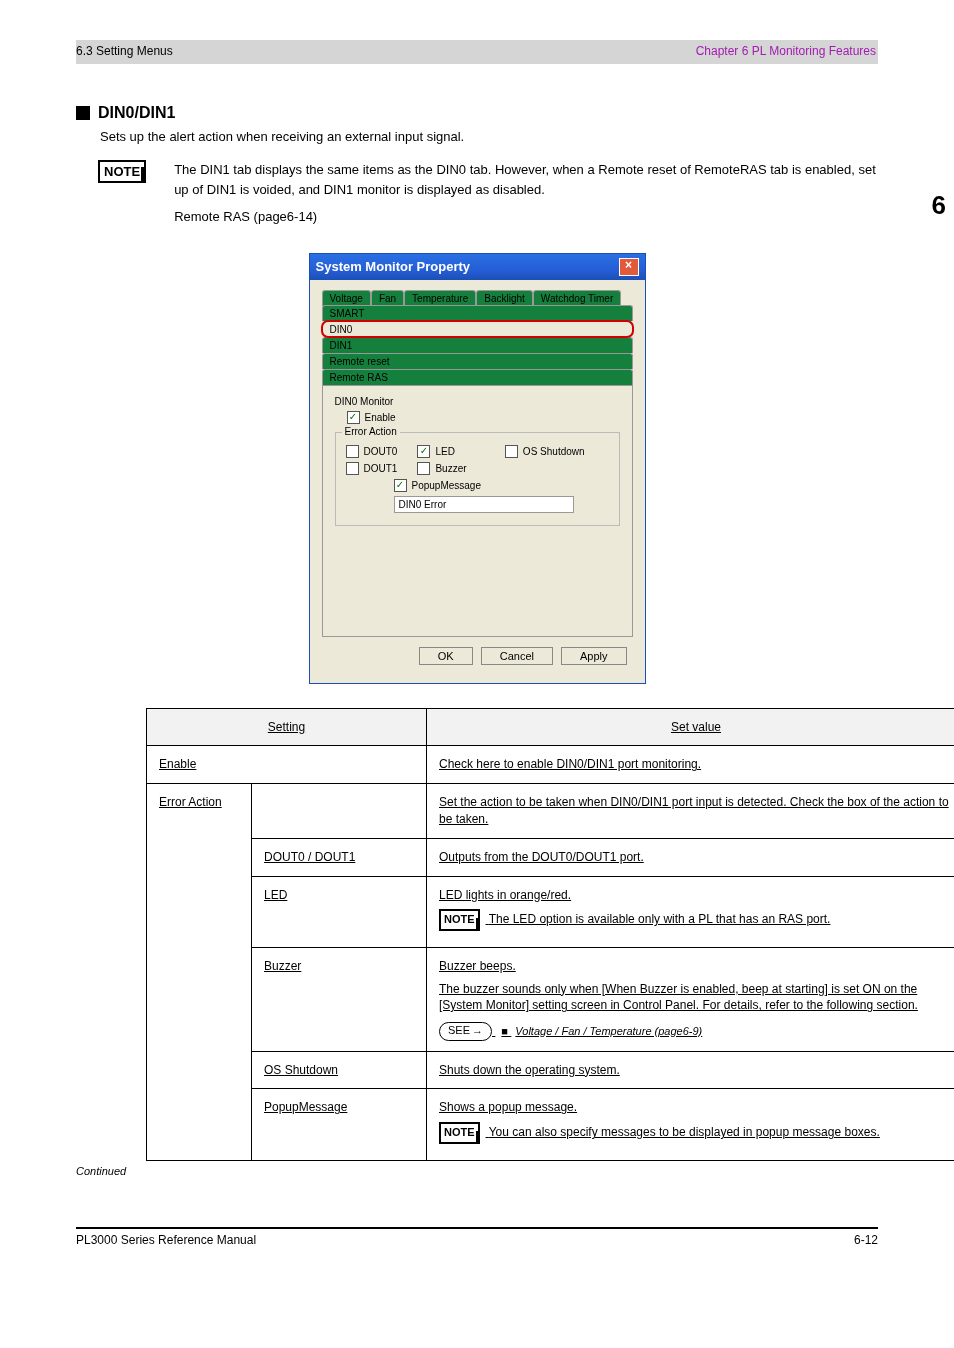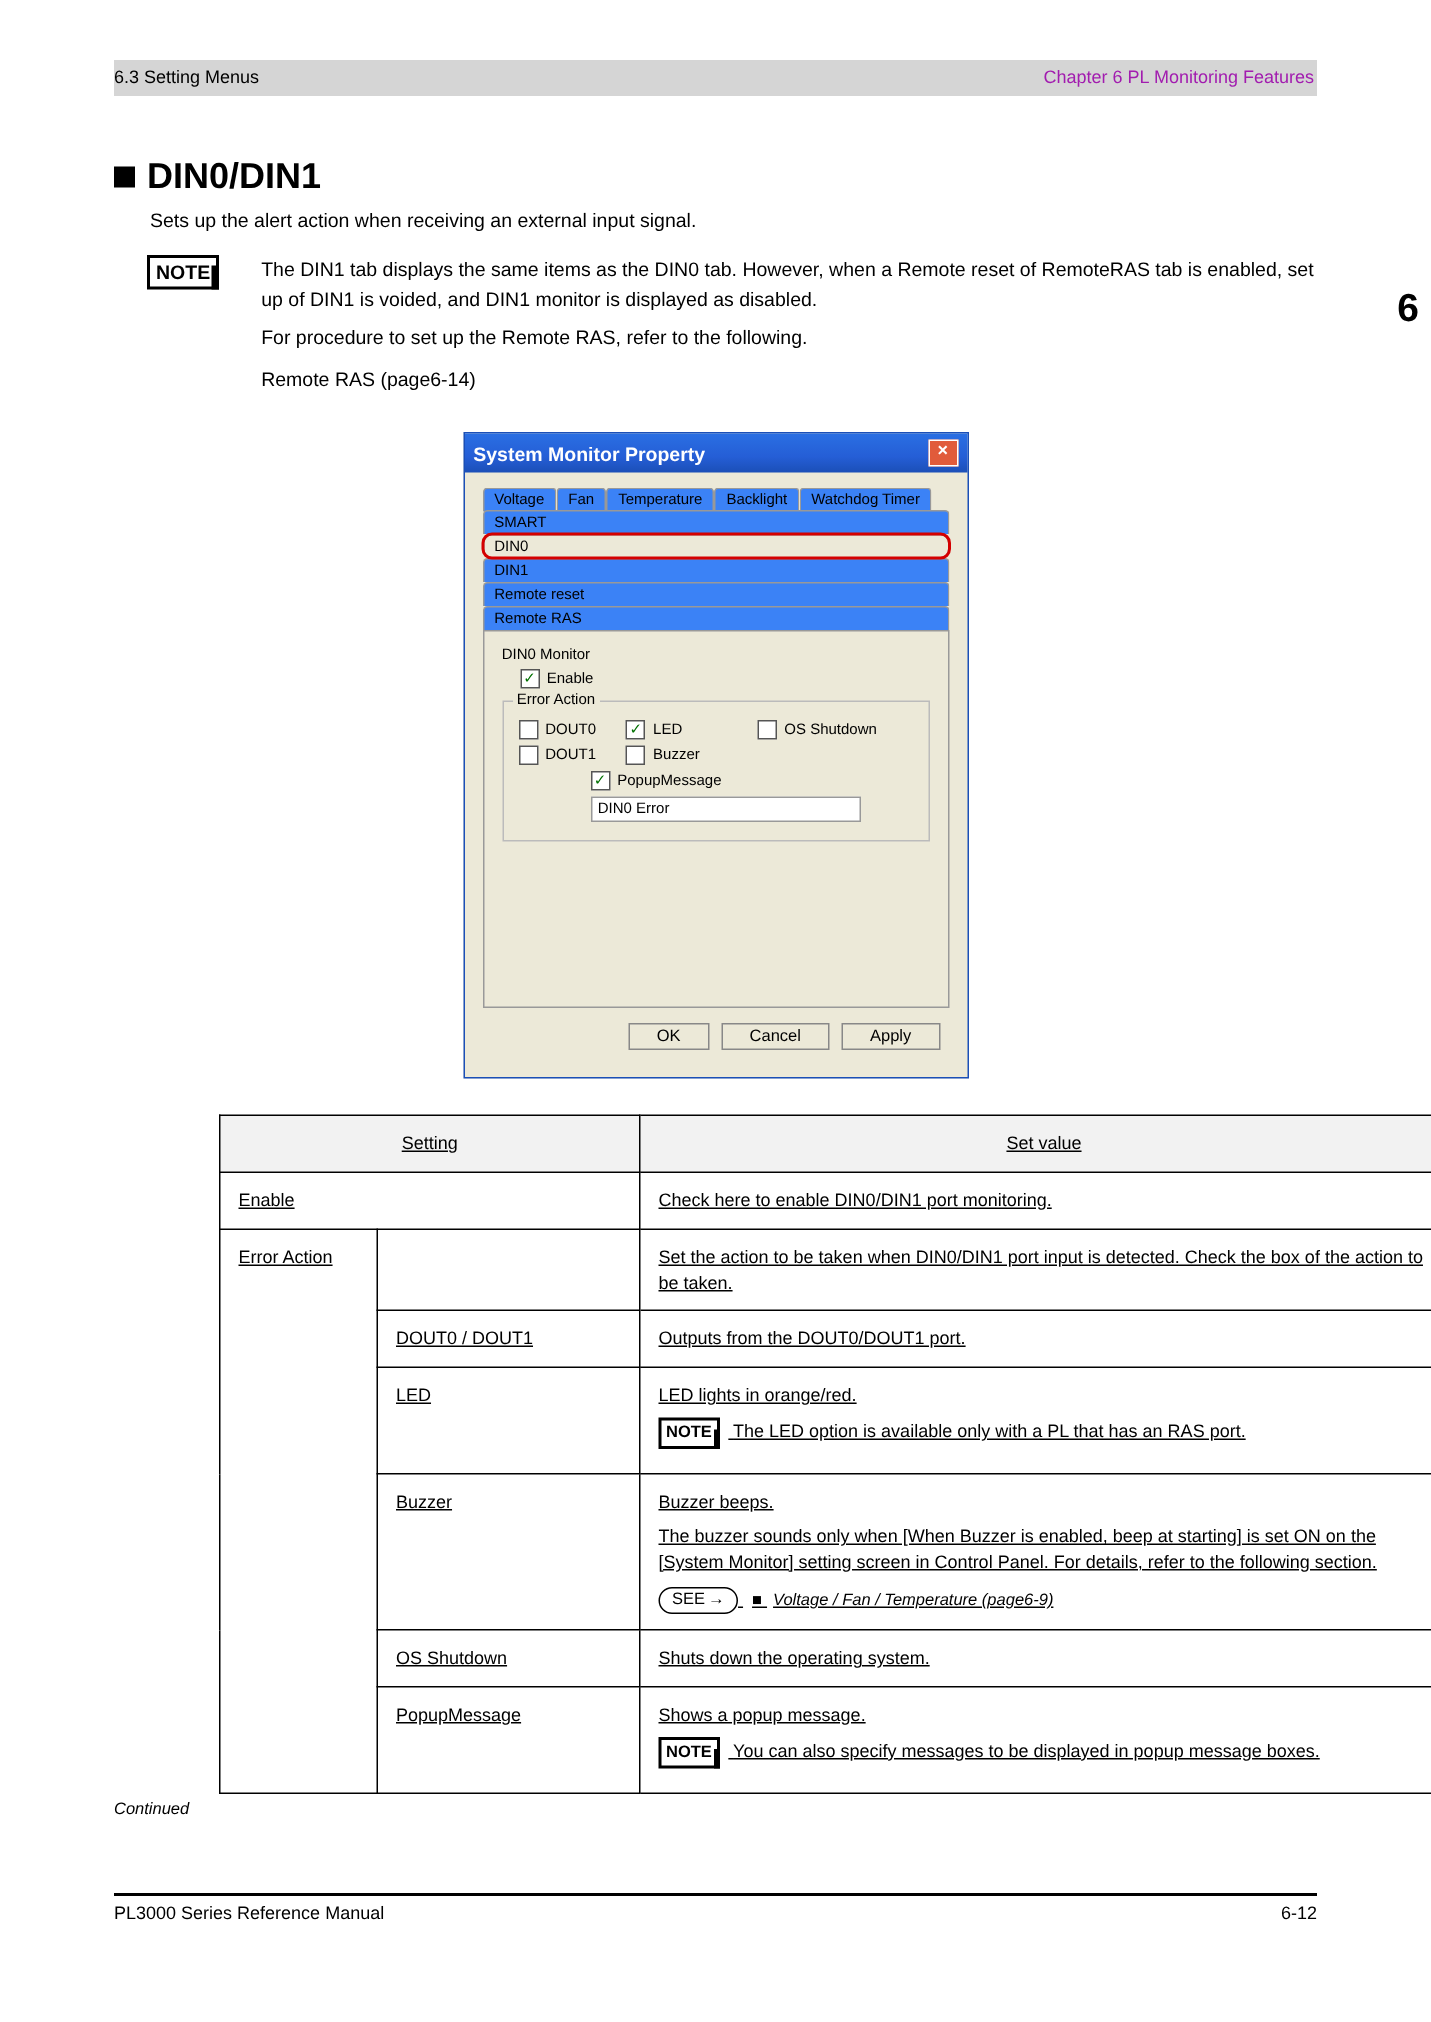--- a/index.html
+++ b/index.html
@@ -47,21 +47,21 @@
     align-items: center;
     margin-bottom: 6px;
   }
   .square-bullet {
     width: 14px;
     height: 14px;
     background: #000;
     margin-right: 8px;
   }
   .din-title {
-    font-size: 24px;
+    font-size: 16px;
     font-weight: bold;
   }
   .body-text {
     font-size: 13px;
     line-height: 1.4;
     margin-left: 24px;
     margin-bottom: 14px;
   }
   .note-row {
     display: flex;
@@ -125,21 +125,21 @@
   .tabs-row {
     display: flex;
     flex-wrap: nowrap;
     font-size: 10px;
     margin-bottom: -1px;
   }
   .tab {
     border: 1px solid #999;
     border-bottom: none;
     padding: 2px 7px;
-    background: #3b82f6;
+    background: #15803d;
     position: relative;
     border-radius: 3px 3px 0 0;
     white-space: nowrap;
   }
   .tab.sel {
     background: #ece9d8;
     z-index: 2;
   }
   .tab.red {
     outline: 2px solid #d40000;
@@ -291,21 +291,20 @@
     <div class="square-bullet"></div>
     <div class="din-title">DIN0/DIN1</div>
   </div>
 
   <div class="body-text">Sets up the alert action when receiving an external input signal.</div>
 
   <div class="note-row">
     <div class="note-badge">NOTE</div>
     <div class="note-text">
       <div>The DIN1 tab displays the same items as the DIN0 tab. However, when a Remote reset of RemoteRAS tab is enabled, set up of DIN1 is voided, and DIN1 monitor is displayed as disabled.</div>
-      <div style="margin-top:6px">For procedure to set up the Remote RAS, refer to the following.</div>
       <div style="margin-top:8px">Remote RAS (page6-14)</div>
     </div>
   </div>
 
   <div class="window">
     <div class="titlebar">
       <span>System Monitor Property</span>
       <div class="close-btn">×</div>
     </div>
     <div class="win-body">

